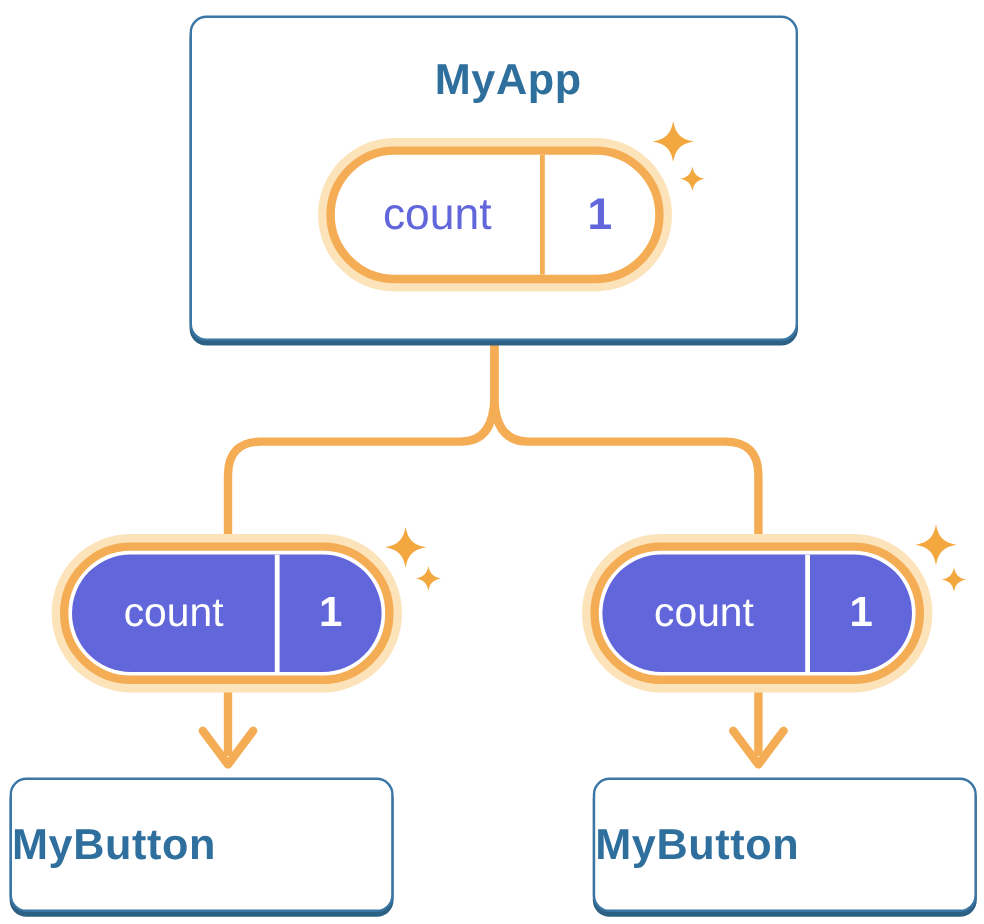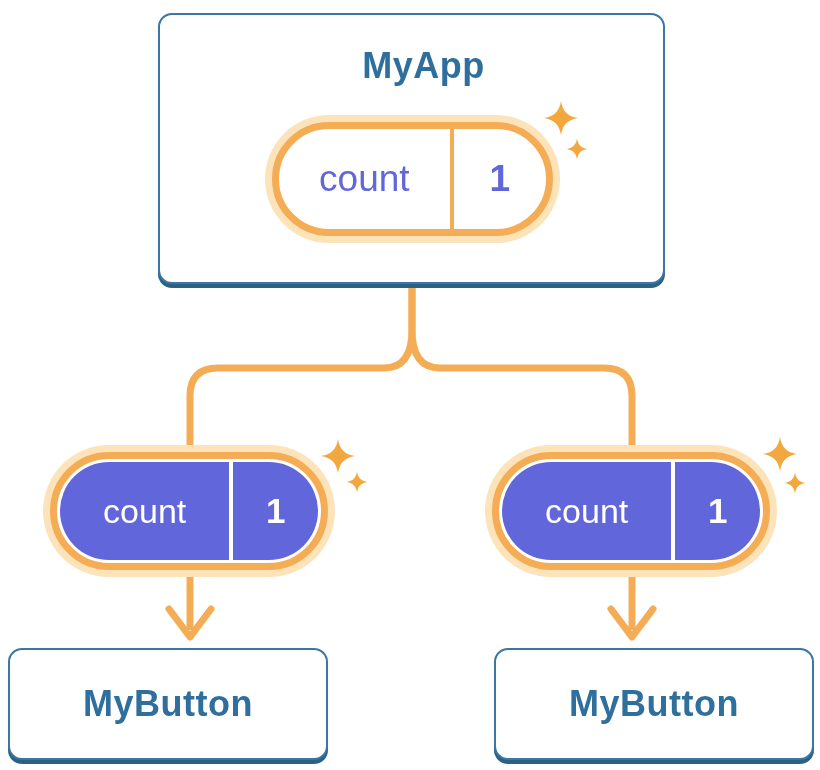--- a/index.html
+++ b/index.html
@@ -28,21 +28,21 @@
   .card {
     position: absolute;
     box-sizing: border-box;
     background: #ffffff;
     border: 2px solid var(--blue_border, #3B76A5);
     border-radius: 14px;
     box-shadow: 0 4px 0 var(--blue_border_dark, #2D6183);
     z-index: 2;
   }
   .card-root  { left: 158px; top: 13px;  width: 507px; height: 271px; }
-  .card-child { display: flex; align-items: center; justify-content: center; }
+  .card-child { display: flex; align-items: center; justify-content: flex-start; }
   .card-child-left  { left: 8px;   top: 648px; width: 320px; height: 112px; }
   .card-child-right { left: 494px; top: 648px; width: 320px; height: 112px; }
   .card-title {
     color: var(--blue_text, #2F6F9E);
     font-size: 36px;
     font-weight: 700;
     letter-spacing: 0.5px;
     text-align: center;
   }
   .card-root .card-title { margin-top: 30px; margin-left: 24px; }

